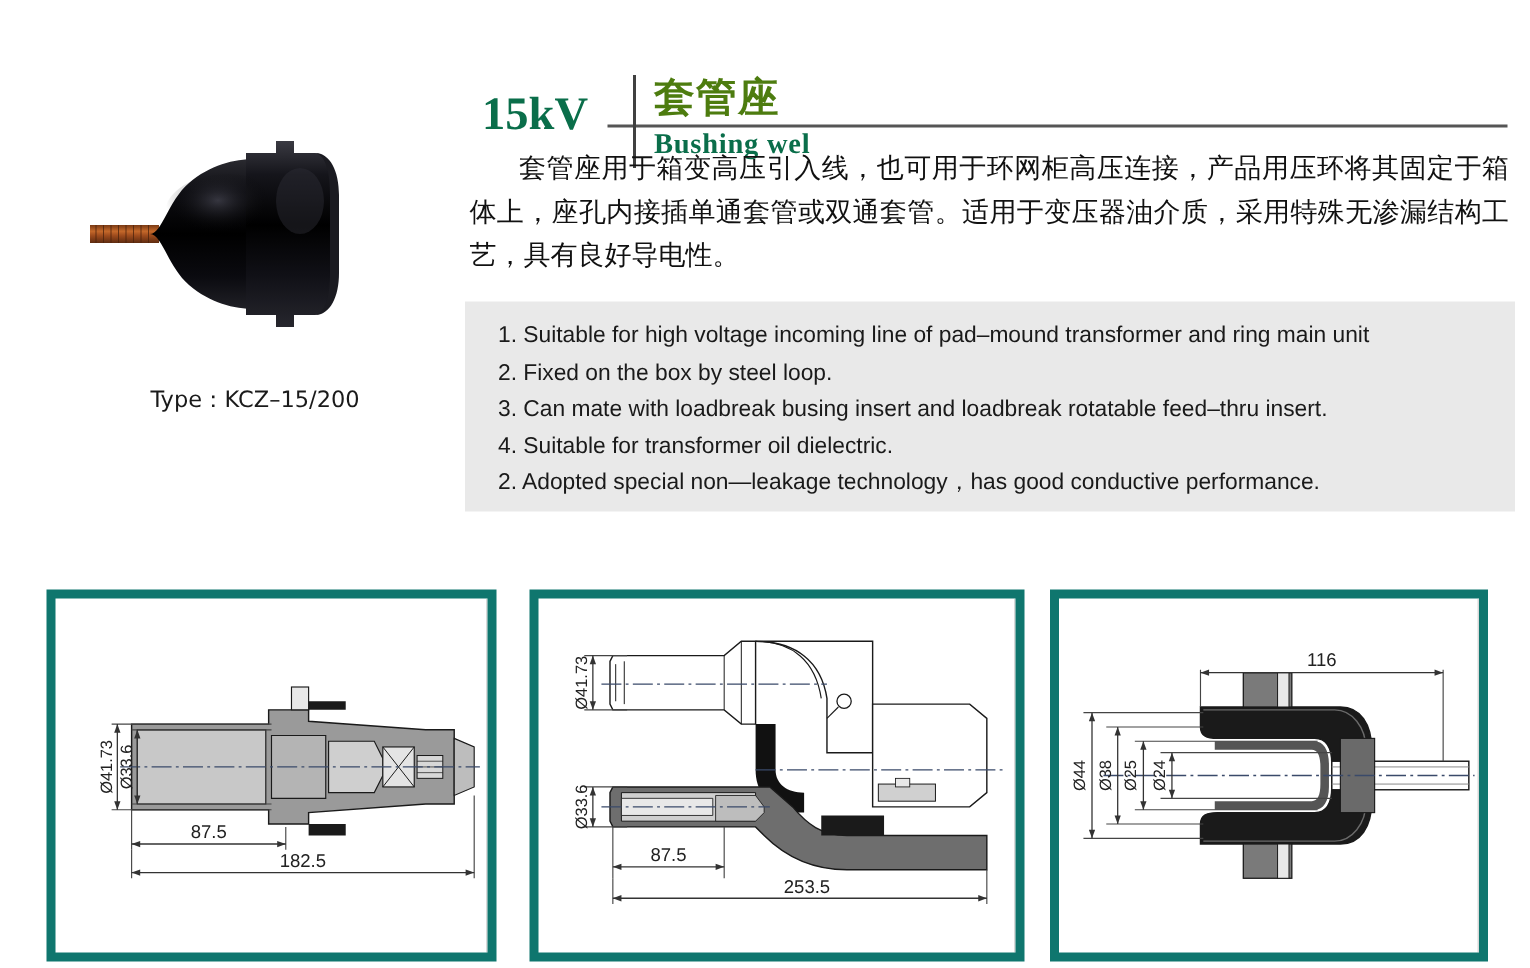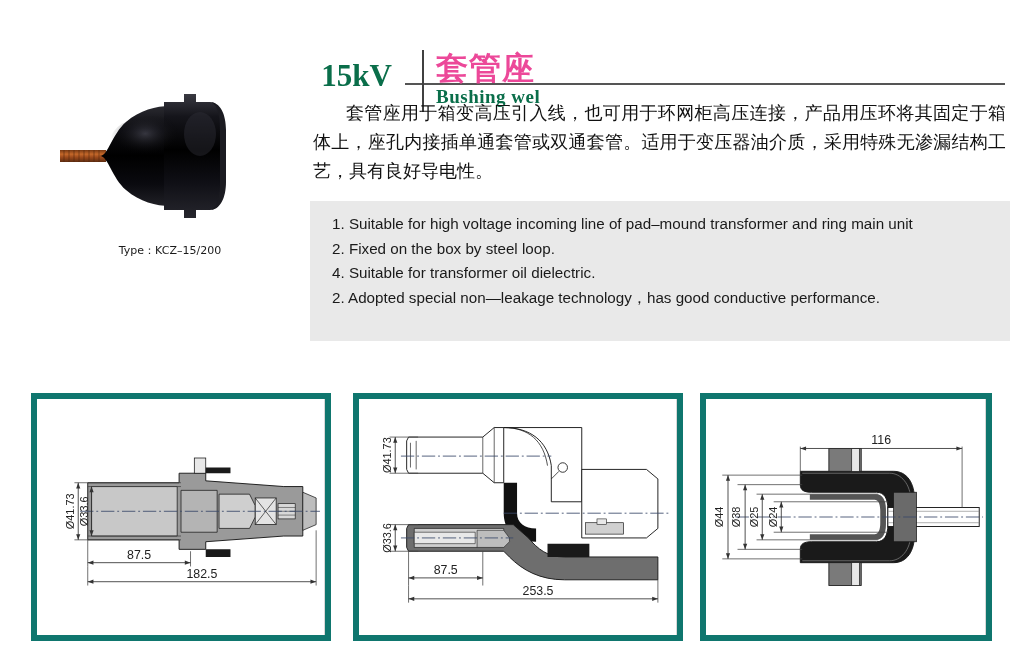--- a/index.html
+++ b/index.html
@@ -52,22 +52,22 @@
     width: 600px;
     height: 2px;
     background: #555555;
   }
   .title-cn {
     position: absolute;
     left: 126px;
     top: -3px;
     font-family: "DejaVu Sans", sans-serif;
     font-weight: bold;
-    font-size: 32px;
-    color: #ec4899;
+    font-size: 27px;
+    color: #4d7c0f;
     letter-spacing: 1px;
   }
   .title-en {
     position: absolute;
     left: 126px;
     top: 36px;
     font-family: "Liberation Serif", serif;
     font-weight: bold;
     font-size: 19px;
     color: #0a6e4a;
@@ -118,25 +118,25 @@
     width: 220px;
     height: 150px;
   }
   .photo-stage {
     position: absolute;
     inset: 0;
   }
   .caption {
     position: absolute;
     left: 50px;
-    top: 238px;
+    top: 254px;
     width: 240px;
     text-align: center;
     font-family: "DejaVu Sans", sans-serif;
-    font-size: 11px;
+    font-size: 15px;
     line-height: 25px;
     color: #1a1a1a;
   }
 
   
   .panel {
     position: absolute;
     top: 393px;
     height: 248px;
     background: #ffffff;
@@ -186,20 +186,21 @@
   <div class="title-cn">套管座</div>
   <div class="title-en">Bushing wel</div>
 </div>
 
 <div class="para-cn">套管座用于箱变高压引入线，也可用于环网柜高压连接，产品用压环将其固定于箱体上，座孔内接插单通套管或双通套管。适用于变压器油介质，采用特殊无渗漏结构工艺，具有良好导电性。</div>
 
 <div class="features-panel">
   <ul class="features-list">
     <li>1. Suitable for high voltage incoming line of pad–mound transformer and ring main unit</li>
     <li>2. Fixed on the box by steel loop.</li>
+    <li>3. Can mate with loadbreak busing insert and loadbreak rotatable feed–thru insert.</li>
     <li>4. Suitable for transformer oil dielectric.</li>
     <li>2. Adopted special non—leakage technology，has good conductive performance.</li>
   </ul>
 </div>
 
 <div class="photo-wrap">
   <svg class="photo-stage" viewBox="0 0 220 150">
     <defs>
       <linearGradient id="bodyGrad" x1="0" y1="0" x2="0" y2="1">
         <stop offset="0%" stop-color="#2a2a30"></stop>

